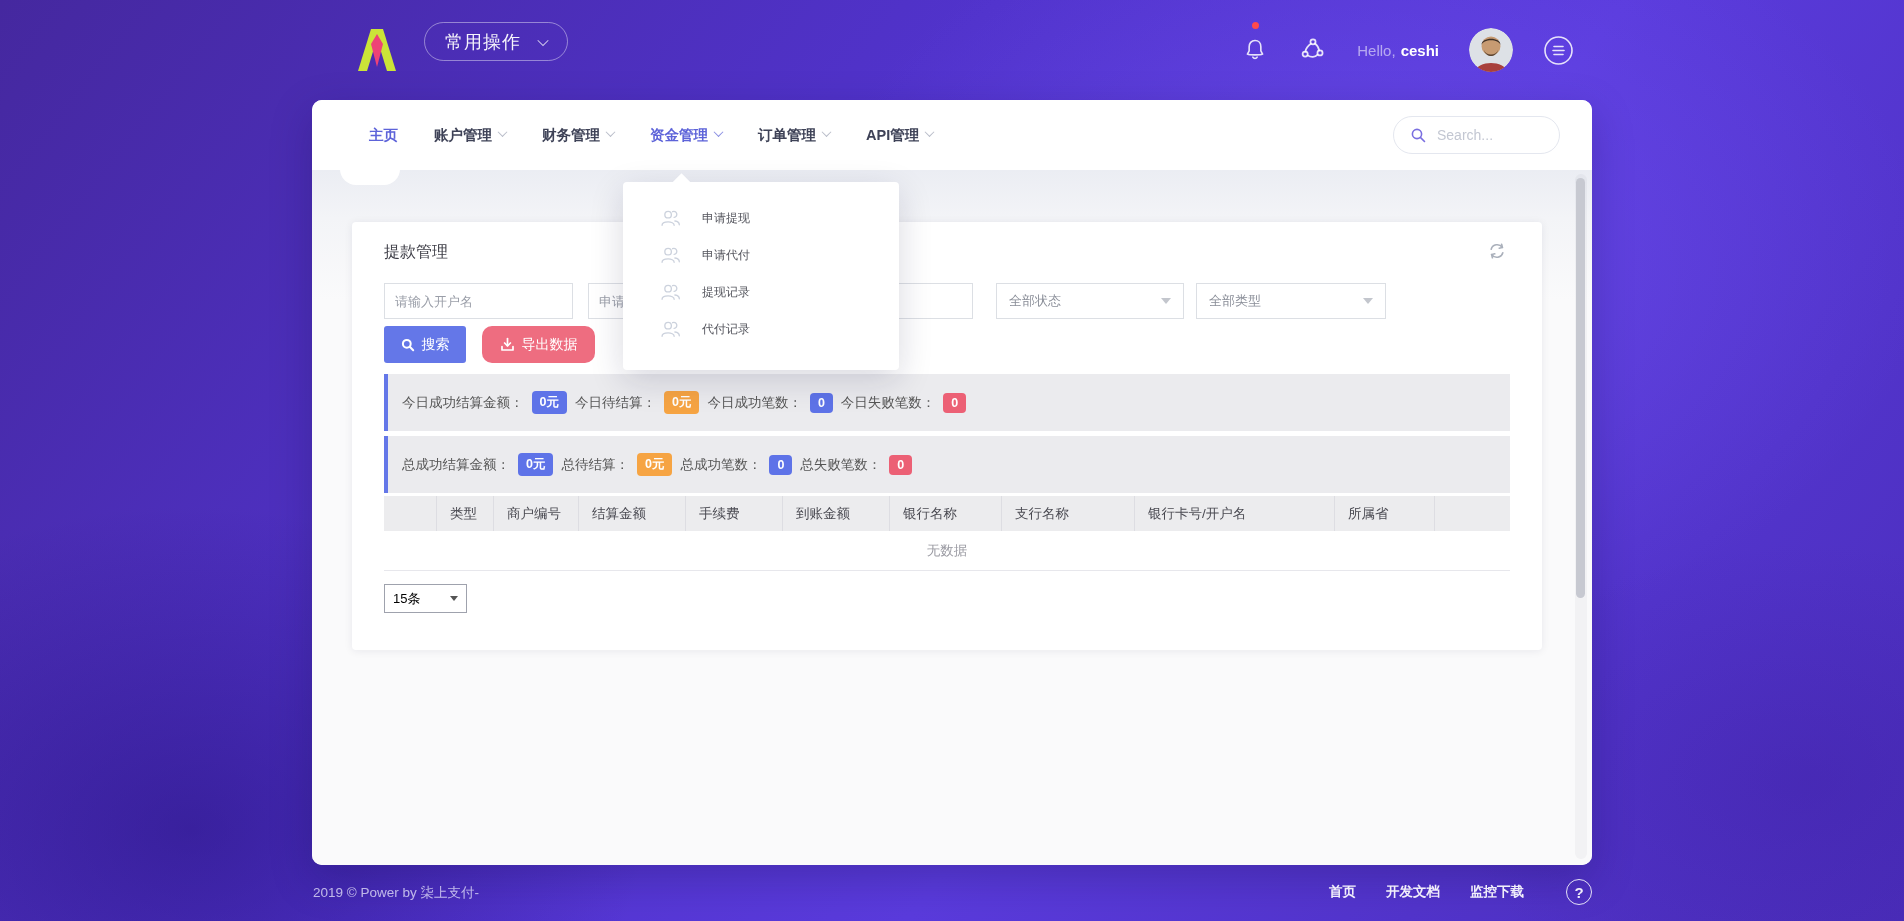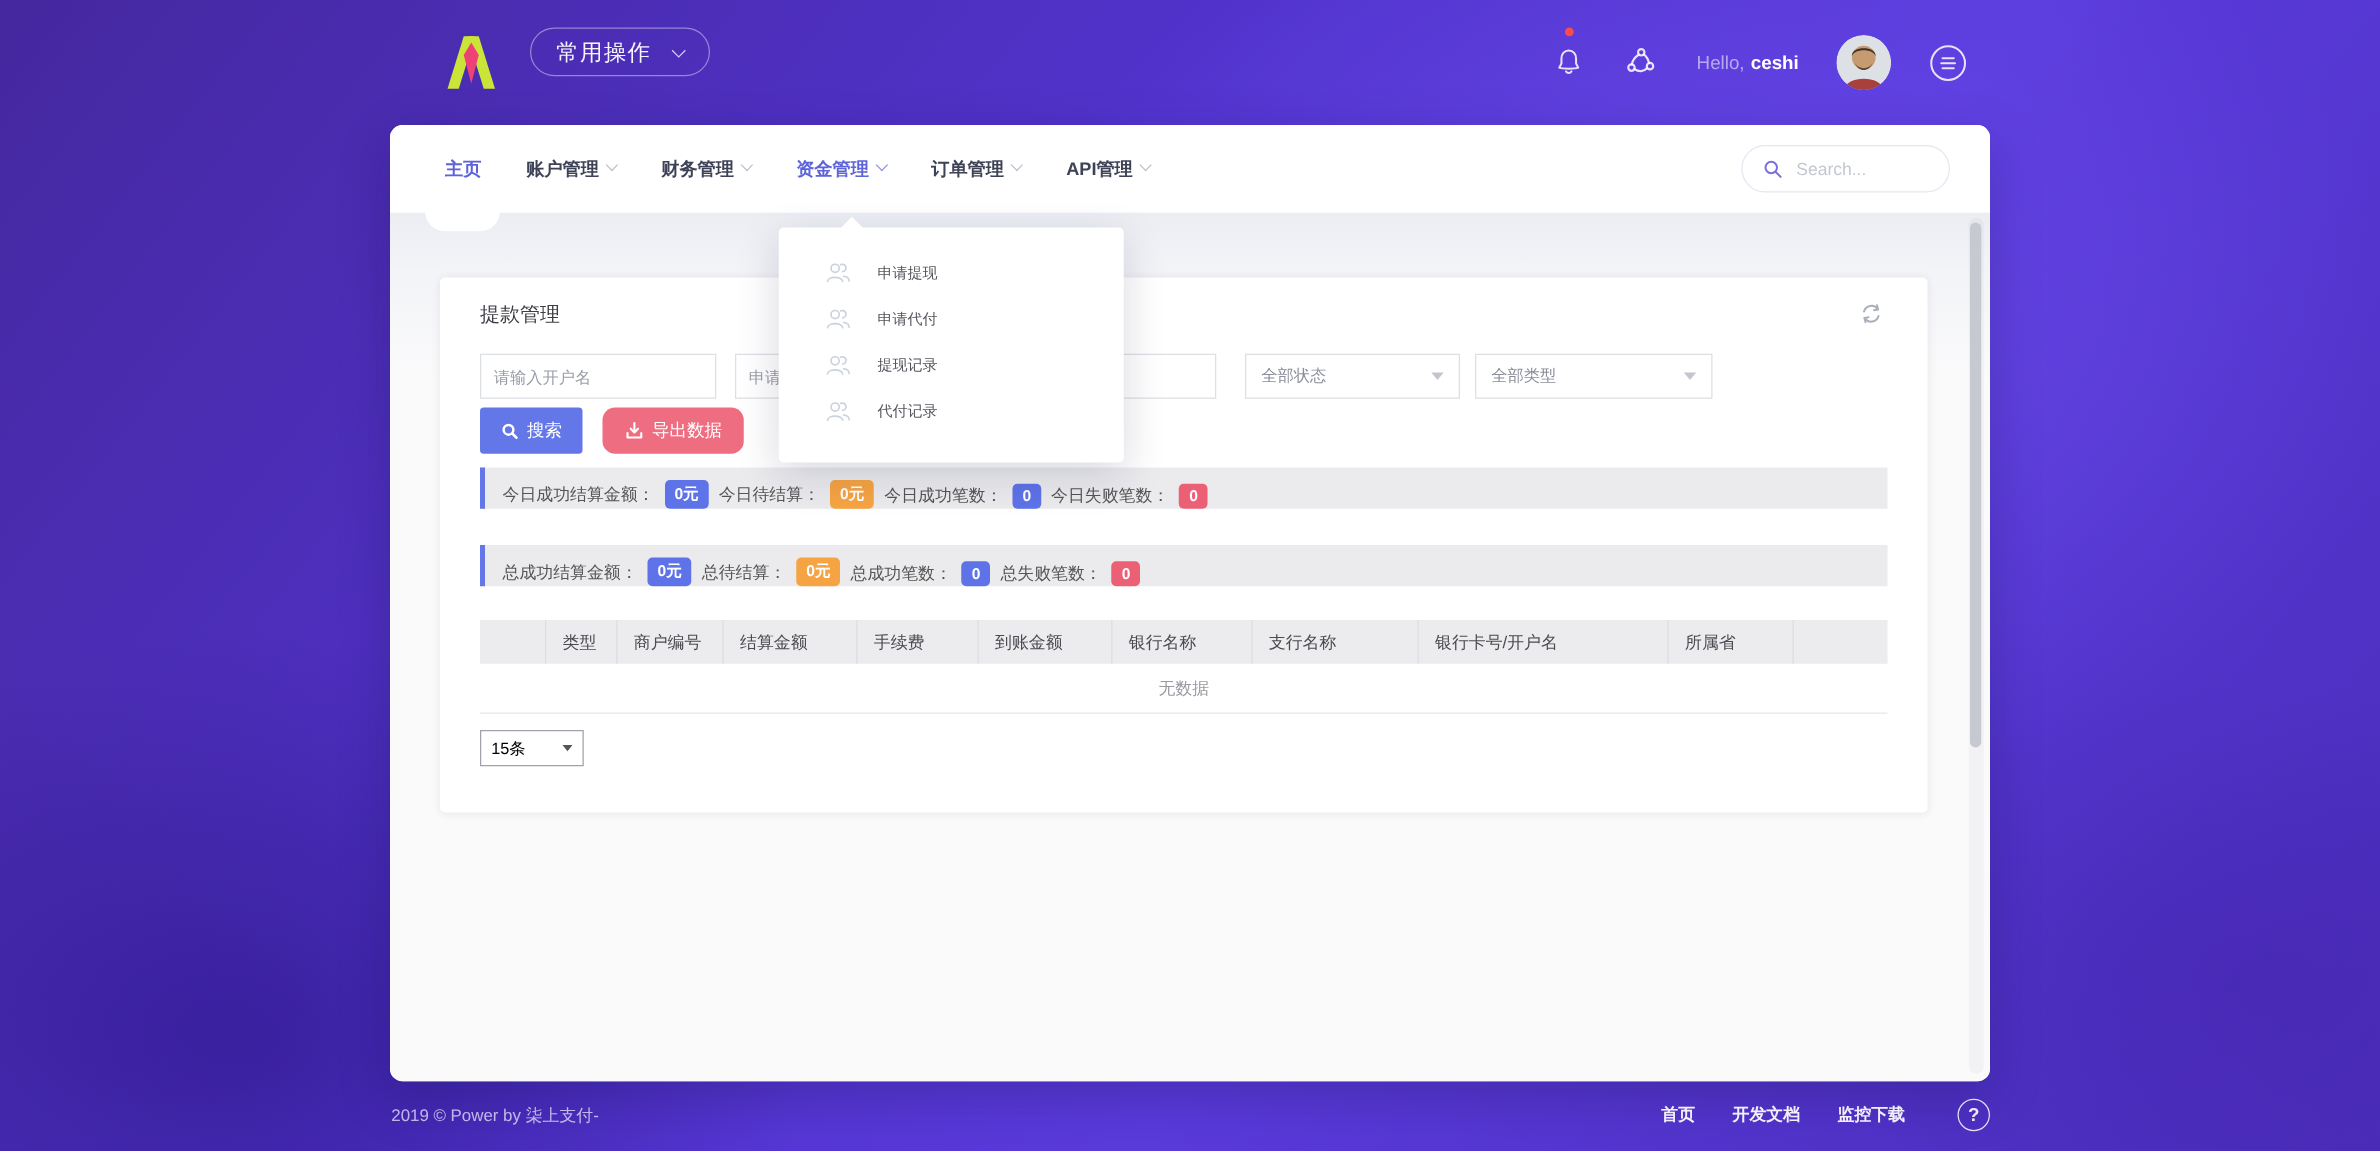--- a/index.html
+++ b/index.html
@@ -35,21 +35,21 @@
   .avatar { width:44px; height:44px; border-radius:50%; overflow:hidden; cursor:pointer; flex:0 0 auto; }
   .burger { width:31px; height:31px; cursor:pointer; }
 
   
   .appcard {
     position:absolute; left:312px; top:100px; width:1280px; height:765px;
     border-radius:10px; background:#f7f8fa; box-shadow:0 14px 40px rgba(20,10,70,.25);
   }
   .navbar {
     position:absolute; left:0; top:0; width:100%; height:70px; background:#ffffff;
-    border-radius:10px 10px 0 0; display:flex; padding-left:44px; z-index:3;
+    border-radius:10px 10px 0 0; display:flex; padding-left:57px; z-index:3;
   }
   .navbar .notch { position:absolute; left:28px; top:69px; width:60px; height:16px; background:#ffffff; border-radius:0 0 30px 30px; }
   .nav-item { display:flex; align-items:center; gap:7px; margin-right:36px; font-size:14.5px; font-weight:bold; color:#3e4257; cursor:pointer; white-space:nowrap; }
   .nav-item .chev { width:7px; height:7px; color:#b9bdc9; border-width:1.5px; margin-top:-3px; }
   .nav-item.active { color:#5d63d9; }
   .nav-item.active .chev { color:#8a8fe2; }
   .nav-search {
     position:absolute; right:32px; top:16px; width:167px; height:38px; border:1px solid #e4e7ef; border-radius:19px;
     display:flex; align-items:center; gap:10px; padding-left:16px; background:#fff;
   }
@@ -75,21 +75,21 @@
   .f-input { height:36px; border:1px solid #dcdfe4; background:#fff; font-size:13px; color:#666; padding:0 10px; outline:none; }
   .f-input::placeholder { color:#9a9ea8; }
   .f-select { height:36px; border:1px solid #dcdfe4; background:#fff; font-size:13px; color:#8a8e98; display:flex; align-items:center; justify-content:space-between; padding:0 12px; cursor:pointer; }
   .caret-down { width:0; height:0; border-left:5px solid transparent; border-right:5px solid transparent; border-top:6px solid #c3c6cd; }
 
   .btn-row { position:absolute; left:32px; top:104px; display:flex; }
   .btn { height:37px; border:none; border-radius:3px; color:#fff; font-size:14px; display:flex; align-items:center; justify-content:center; gap:7px; cursor:pointer; font-family:inherit; }
   .btn-search { width:82px; background:#6477e8; }
   .btn-export { width:113px; background:#ee6d80; margin-left:16px;border-radius:10px; }
 
-  .statbar { position:absolute; left:32px; width:1126px; height:33px; background:#ebebee; border-left:4px solid #6477e8; display:flex; align-items:flex-end; padding-left:14px; font-size:13.5px; color:#555; }
+  .statbar { position:absolute; left:32px; width:1126px; height:57px; background:#ebebee; border-left:4px solid #6477e8; display:flex; align-items:center; padding-left:14px; font-size:13.5px; color:#555; }
   .statbar.s1 { top:152px; } .statbar.s2 { top:214px; }
   .statbar .pair { display:flex; align-items:center; margin-right:8px; }
   .badge { display:inline-block; padding:3px 8px; border-radius:4px; color:#fff; font-size:12.5px; font-weight:bold; margin-left:8px; }
   .badge.blue { background:#5e73e8; } .badge.orange { background:#f6a443; } .badge.red { background:#ec6075; }
 
   .thead { position:absolute; left:32px; top:274px; width:1126px; height:35px; background:#ececee; display:flex; align-items:stretch; font-size:13.5px; color:#4a4a52; }
   .th { display:flex; align-items:center; padding-left:13px; border-right:1px solid #dddde2; white-space:nowrap; overflow:hidden; }
   .th:last-child { border-right:none; }
   .c0{width:53px;} .c1{width:57px;} .c2{width:85px;} .c3{width:107px;} .c4{width:97px;} .c5{width:107px;} .c6{width:112px;} .c7{width:133px;} .c8{width:200px;} .c9{width:100px;} .cfill{flex:1;}
   .tbody-empty { position:absolute; left:32px; top:309px; width:1126px; height:40px; border-bottom:1px solid #e7e7ec; display:flex; align-items:center; justify-content:center; font-size:13.5px; color:#9a9aa2; }
@@ -218,21 +218,21 @@
           <path d="M14.8 10.8 A6.2 6.2 0 0 1 3.8 12.7"></path>
           <polyline points="13.6,2.2 14.4,5.5 11.2,6.2" fill="none"></polyline>
           <polyline points="4.4,15.8 3.6,12.5 6.8,11.8" fill="none"></polyline>
         </svg>
       </div>
 
       <div class="filters">
         <input class="f-input" style="width: 189px; margin-right: 15px;" type="text" placeholder="请输入开户名">
         <input class="f-input" style="width: 189px; margin-right: 8px;" type="text" placeholder="申请">
         <input class="f-input" style="width: 188px; margin-right: 23px;" type="text">
-        <div class="f-select" style="width:172px; margin-right:12px;gap:17px;">
+        <div class="f-select" style="width:188px; margin-right:12px;gap:17px;">
           <span>全部状态</span>
           <span class="caret-down"></span>
         </div>
         <div class="f-select" style="width:190px;">
           <span>全部类型</span>
           <span class="caret-down"></span>
         </div>
       </div>
 
       <div class="btn-row">

